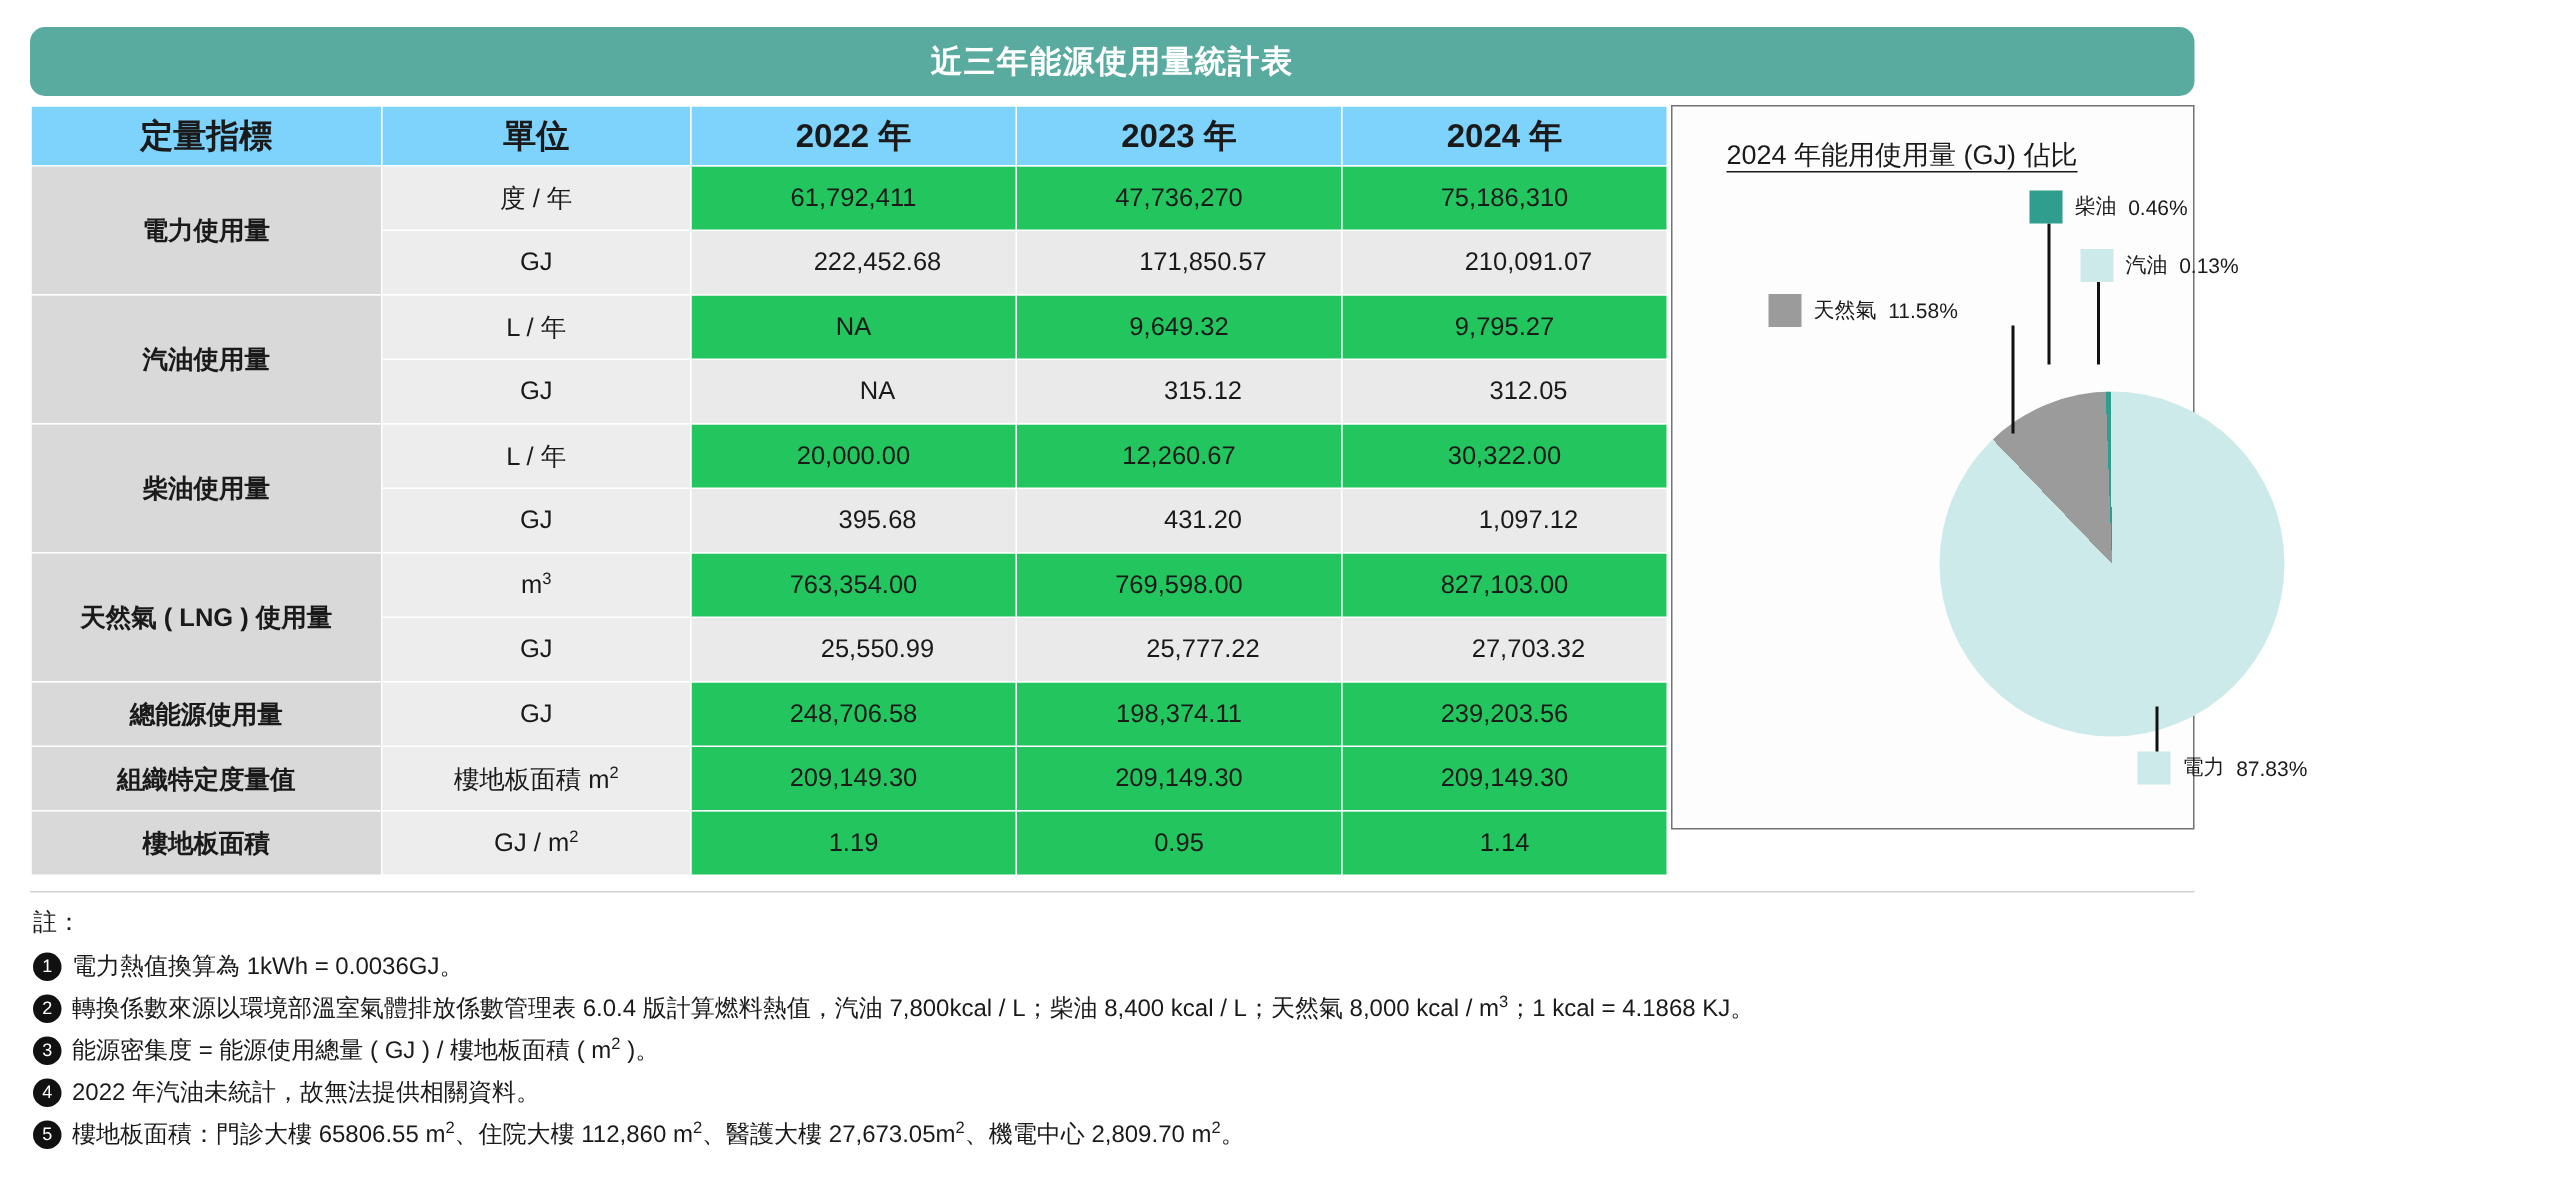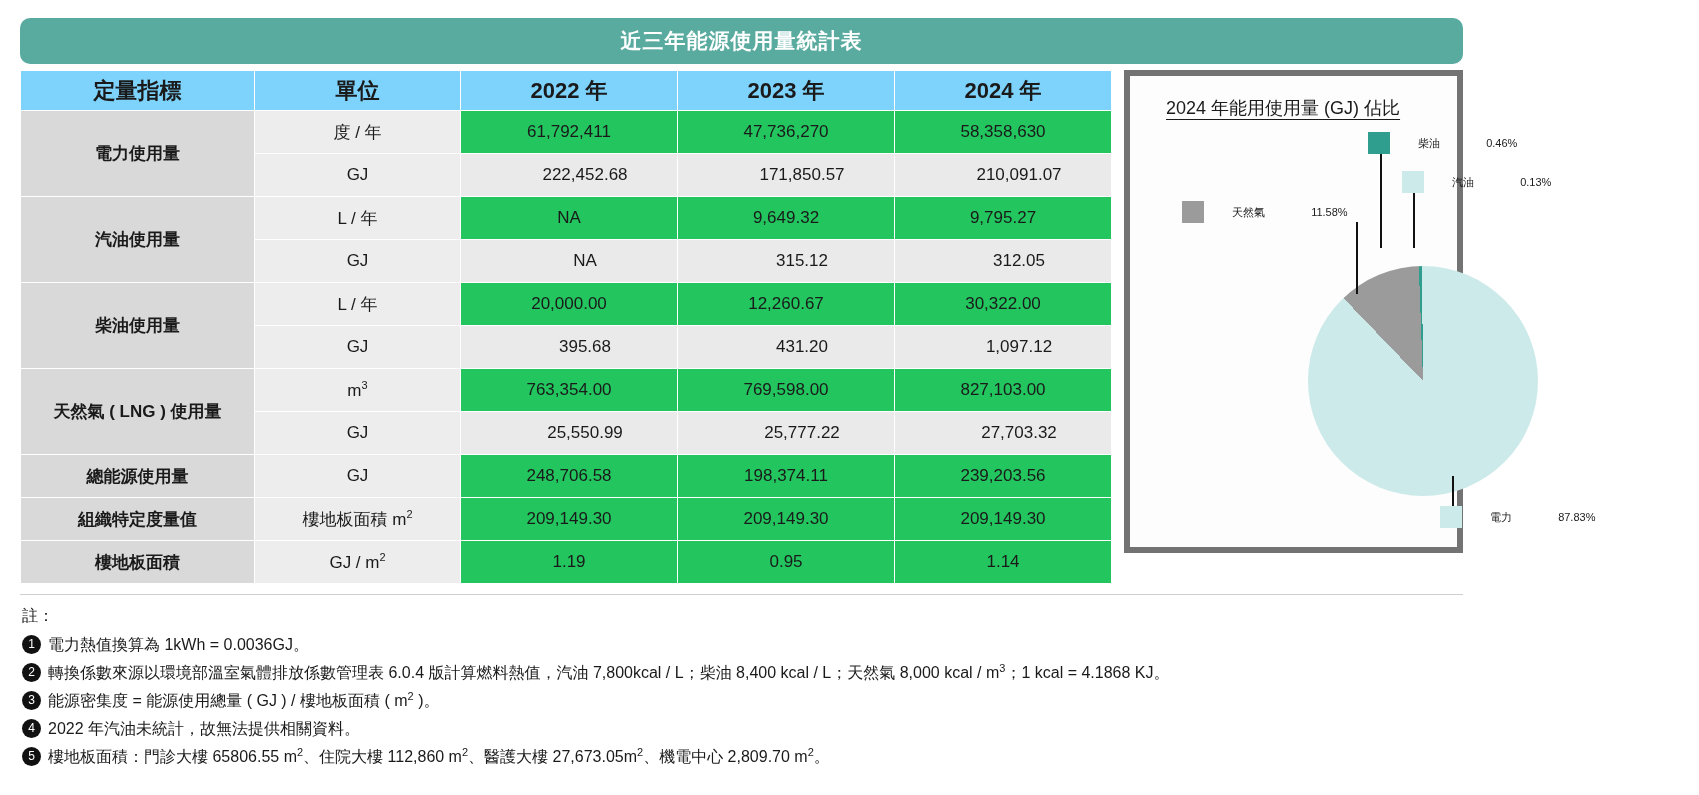--- a/index.html
+++ b/index.html
@@ -82,22 +82,22 @@
   }
   td.val.alt {
     background: #eaeaea;
     padding-left: 36px;
   }
   sup { font-size: 11px; vertical-align: super; }
 
   
   .chart-panel {
     flex: 1 1 auto;
-    margin-left: 12px;
-    border: 6px solid #737373;
+    margin-left: 2px;
+    border: 1px solid #737373;
     background: #fdfdfd;
     height: 483px;
     position: relative;
     box-sizing: border-box;
   }
   .chart-title {
     position: absolute;
     left: 36px;
     top: 20px;
     font-size: 18px;
@@ -117,38 +117,37 @@
       #cdeaea 0deg 316.2deg,
       #9b9b9b 316.2deg 357.9deg,
       #2f9e8f 357.9deg 359.5deg,
       #cdeaea 359.5deg 360deg
     );
   }
   .legend {
     position: absolute;
     display: flex;
     align-items: center;
-    font-size: 11px;
+    font-size: 14px;
     white-space: nowrap;
-    gap: 20px;
   }
   .swatch {
     width: 22px;
     height: 22px;
     margin-right: 8px;
     display: inline-block;
   }
   .sw-diesel { background: #2f9e8f; }
   .sw-gas    { background: #cdeaea; }
   .sw-lng    { background: #9b9b9b; }
   .sw-elec   { background: #cdeaea; }
 
   .lg-diesel { left: 238px; top: 56px; }
   .lg-gas    { left: 272px; top: 95px; }
-  .lg-lng    { left: 52px;  top: 125px; }
+  .lg-lng    { left: 64px;  top: 125px; }
   .lg-elec   { left: 310px; top: 430px; }
 
   .leader {
     position: absolute;
     background: #111111;
     width: 2px;
   }
   .l-diesel { left: 250px; top: 78px;  height: 94px; }
   .l-gas    { left: 283px; top: 117px; height: 55px; }
   .l-lng    { left: 226px; top: 146px; height: 72px; }
@@ -203,21 +202,21 @@
             <th class="c4">2024 年</th>
           </tr>
         </thead>
         <tbody>
 
           <tr>
             <td class="label" rowspan="2">電力使用量</td>
             <td class="unit">度 / 年</td>
             <td class="val">61,792,411</td>
             <td class="val">47,736,270</td>
-            <td class="val">58,358,630</td>
+            <td class="val">75,186,310</td>
           </tr>
           <tr>
             <td class="unit">GJ</td>
             <td class="val alt">222,452.68</td>
             <td class="val alt">171,850.57</td>
             <td class="val alt">210,091.07</td>
           </tr>
 
           <tr>
             <td class="label" rowspan="2">汽油使用量</td>

